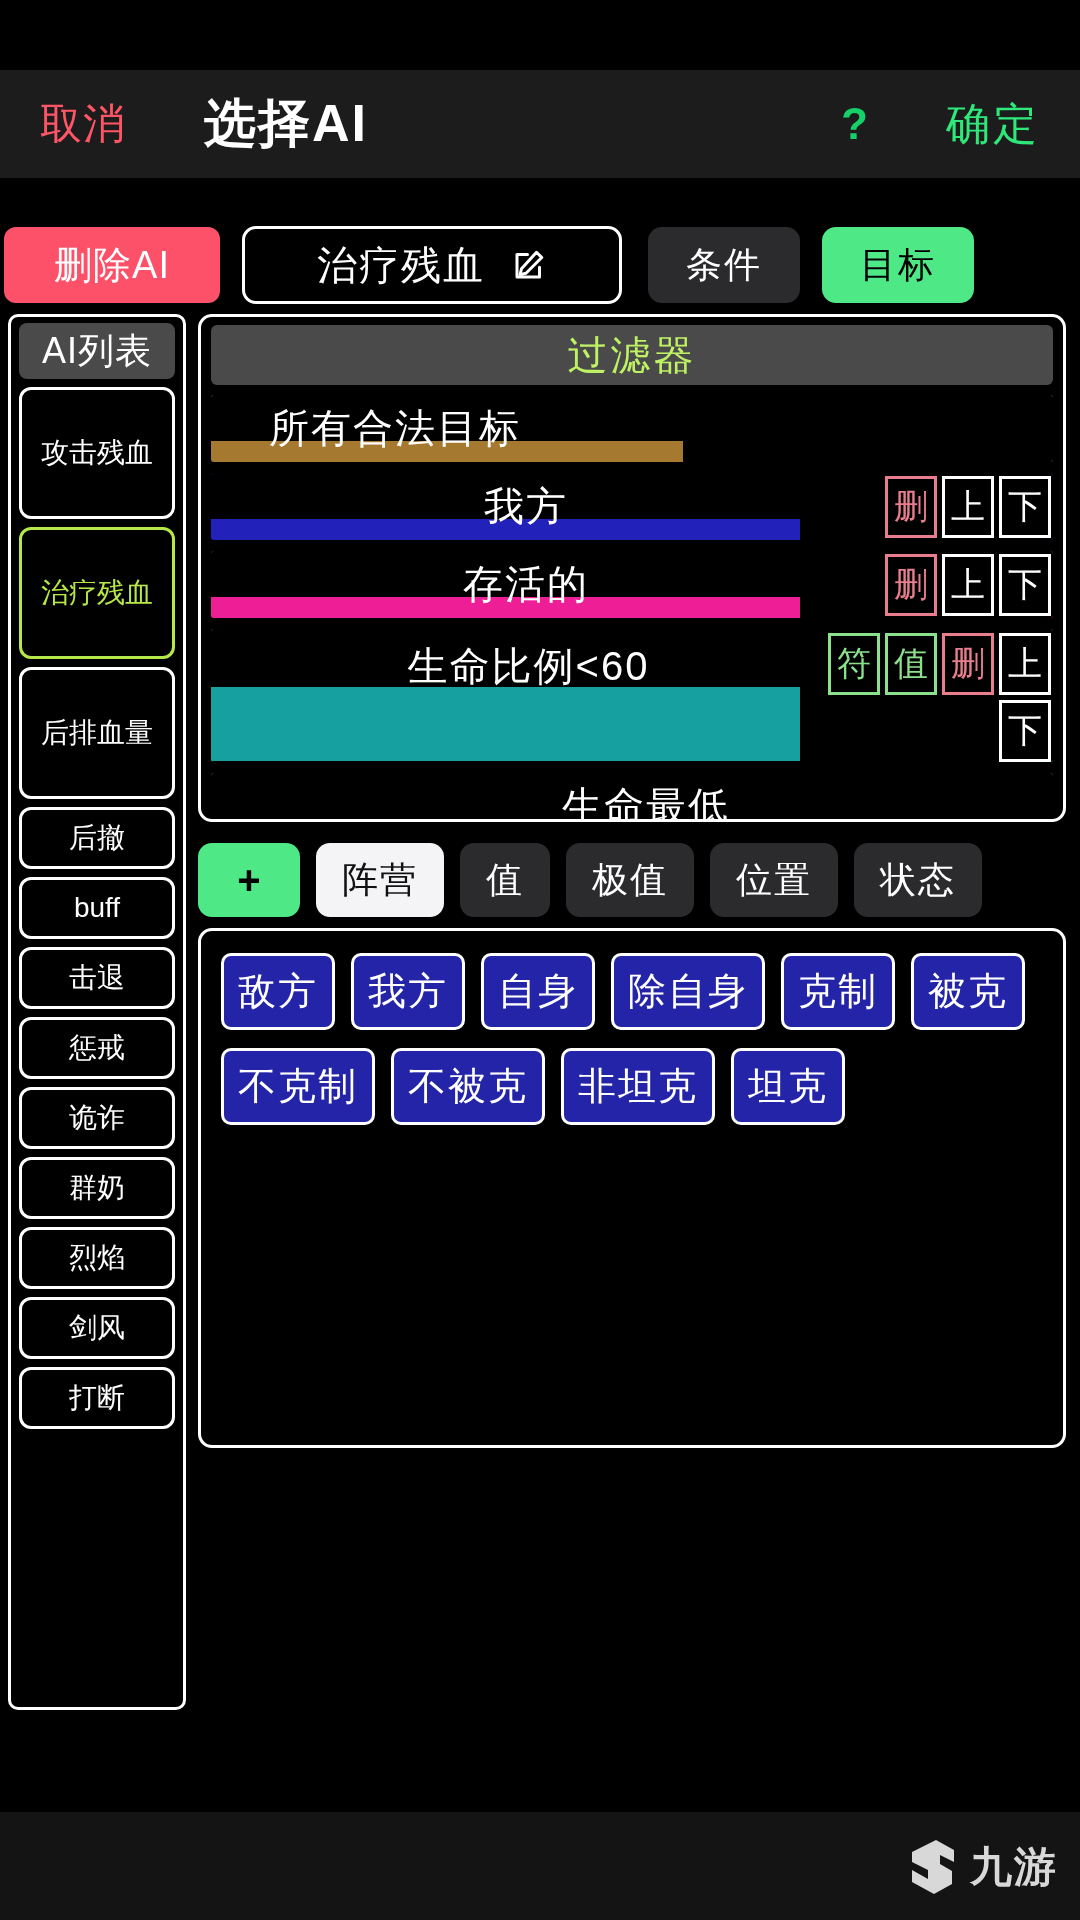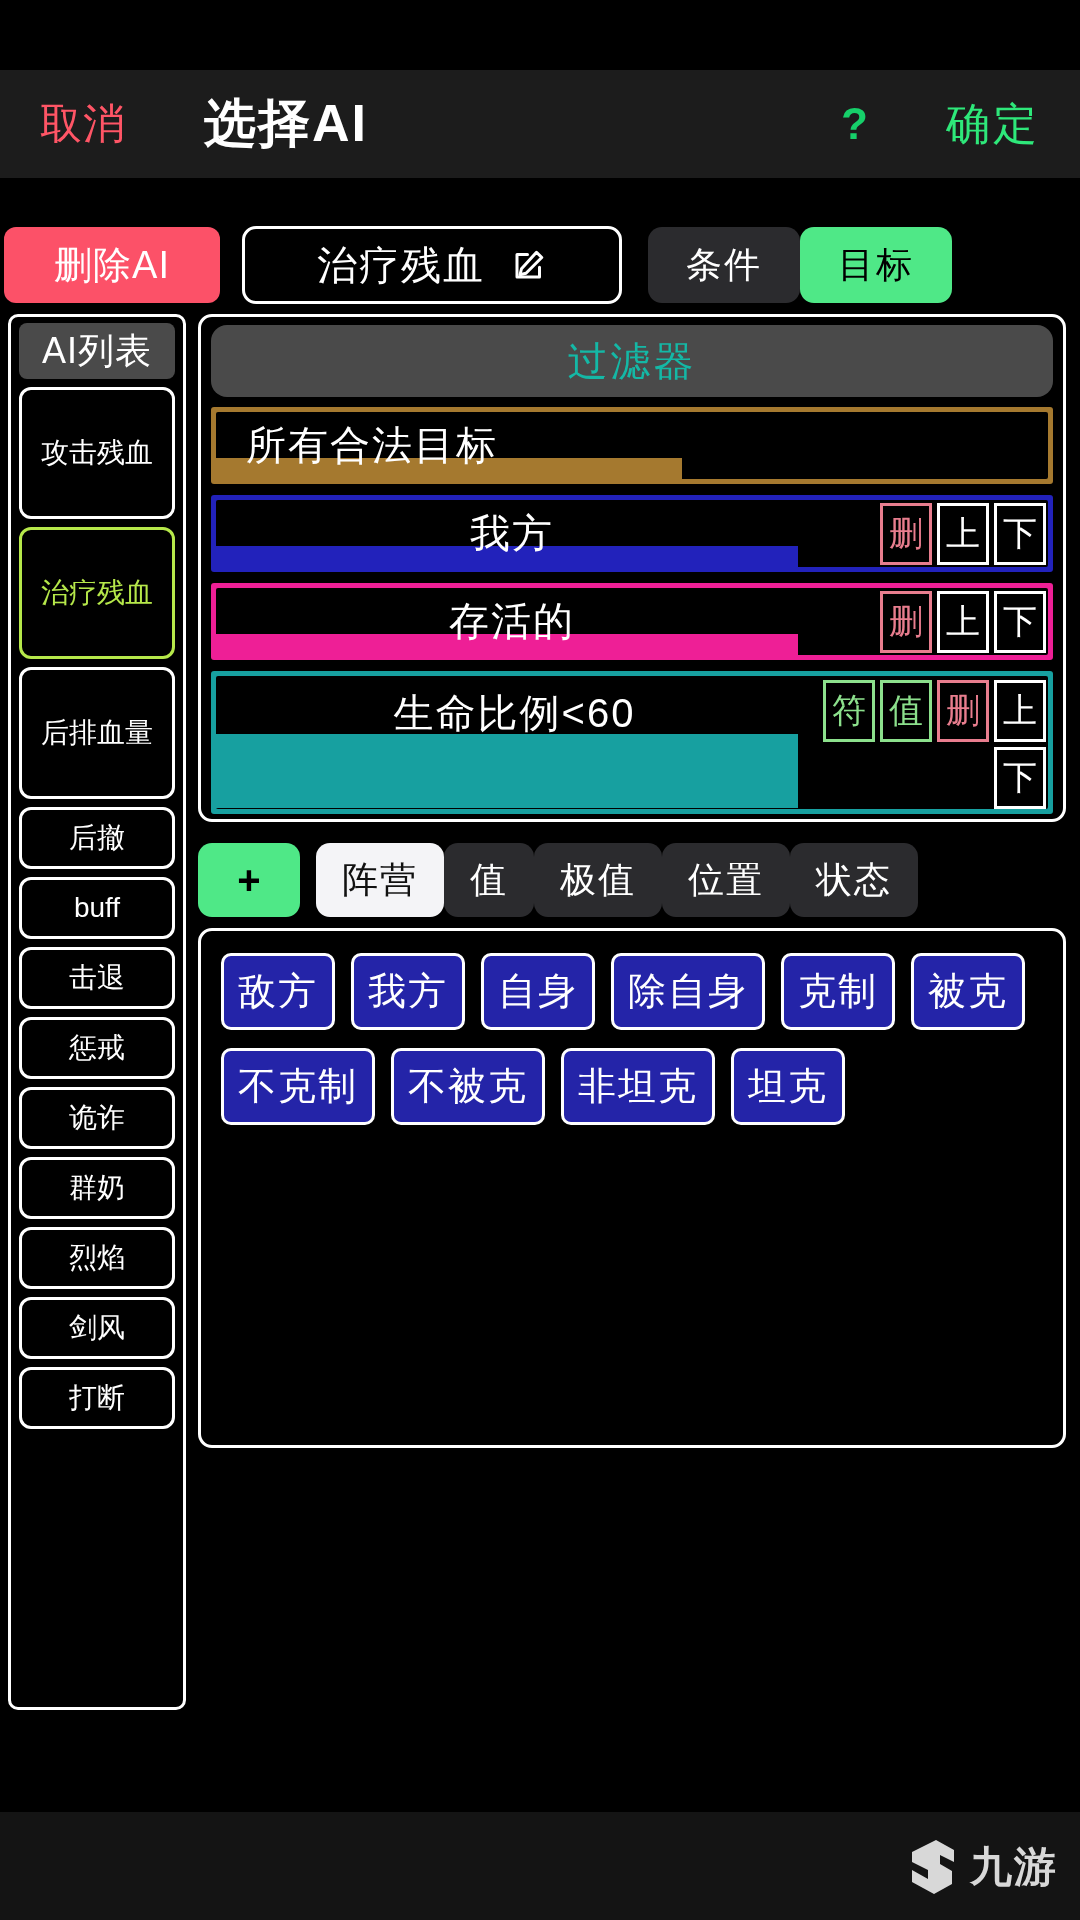--- a/index.html
+++ b/index.html
@@ -46,21 +46,21 @@
     display:flex; align-items:center; justify-content:center; gap:26px;
   }
   .ai-name-text { color:#ffffff; font-size:40px; letter-spacing:2px; }
   .edit-icon { width:36px; height:36px; display:block; }
   .btn-cond {
     margin-left:26px; width:152px; height:76px; border-radius:14px;
     background:#2b2b2e; color:#ffffff; font-size:36px;
     display:flex; align-items:center; justify-content:center; letter-spacing:2px;
   }
   .btn-target {
-    width:152px; height:76px; border-radius:14px;
+    margin-left:22px; width:152px; height:76px; border-radius:14px;
     background:#4fe887; color:#000000; font-size:36px;
     display:flex; align-items:center; justify-content:center; letter-spacing:2px;
   }
 
   
   .sidebar {
     position:absolute; left:8px; top:314px; width:178px; height:1396px;
     border:3px solid #ffffff; border-radius:10px; background:#000;
     padding:6px 8px; overflow:hidden;
   }
@@ -78,30 +78,30 @@
   .ai-item.two-line { min-height:132px; }
   .ai-item.selected { border-color:#b6e84a; color:#b6e84a; }
 
   
   .filter-panel {
     position:absolute; left:198px; top:314px; width:868px; height:508px;
     border:3px solid #ffffff; border-radius:14px; background:#000;
     padding:8px 10px; overflow:hidden;
   }
   .filter-header {
-    height:72px; background:#4a4a4a; border-radius:16px; color:#14b8a6;
+    height:60px; background:#4a4a4a; border-radius:6px; color:#bef264;
     font-size:40px; display:flex; align-items:center; justify-content:center;
     letter-spacing:3px; margin-bottom:10px;
   }
   .filter-row {
     position:relative; border-radius:3px; margin-bottom:11px; overflow:hidden;
   }
   .filter-row .inner {
-    position:relative; margin:5px; background:#000; border-radius:2px;
-    min-height:60px; display:flex; align-items:center;
+    position:relative; background:#000; border-radius:2px;
+    min-height:60px; display:flex; align-items:center;padding-left:28px;
   }
   .filter-row .label {
     flex:1; text-align:center; color:#ffffff; font-size:40px; letter-spacing:2px;
     padding:6px 0;
   }
   .filter-row .ctrls { display:flex; flex-wrap:wrap; justify-content:flex-end; width:240px; gap:5px; padding-right:2px; }
   .ctrl {
     width:52px; height:62px; border:3px solid #ffffff; color:#ffffff;
     background:#000; font-size:34px; display:flex; align-items:center; justify-content:center;
   }
@@ -267,21 +267,21 @@
         <div class="filter-row" style="background: rgb(125, 156, 62);">
           <div class="inner">
             <div class="label" style="text-align: center; position: relative; z-index: 2;">生命最低</div>
           </div>
         </div>
       </div>
   </div>
 
   <div class="tabs">
     <div class="tab-add">+</div>
-    <div id="tab-items" style="display:flex;">
+    <div id="tab-items" style="display:flex;gap:16px;">
         <div class="tab active">阵营</div>
         <div class="tab">值</div>
         <div class="tab">极值</div>
         <div class="tab">位置</div>
         <div class="tab">状态</div>
       </div>
   </div>
 
   <div class="options-panel" id="options-panel">
       <div class="chip">敌方</div>

